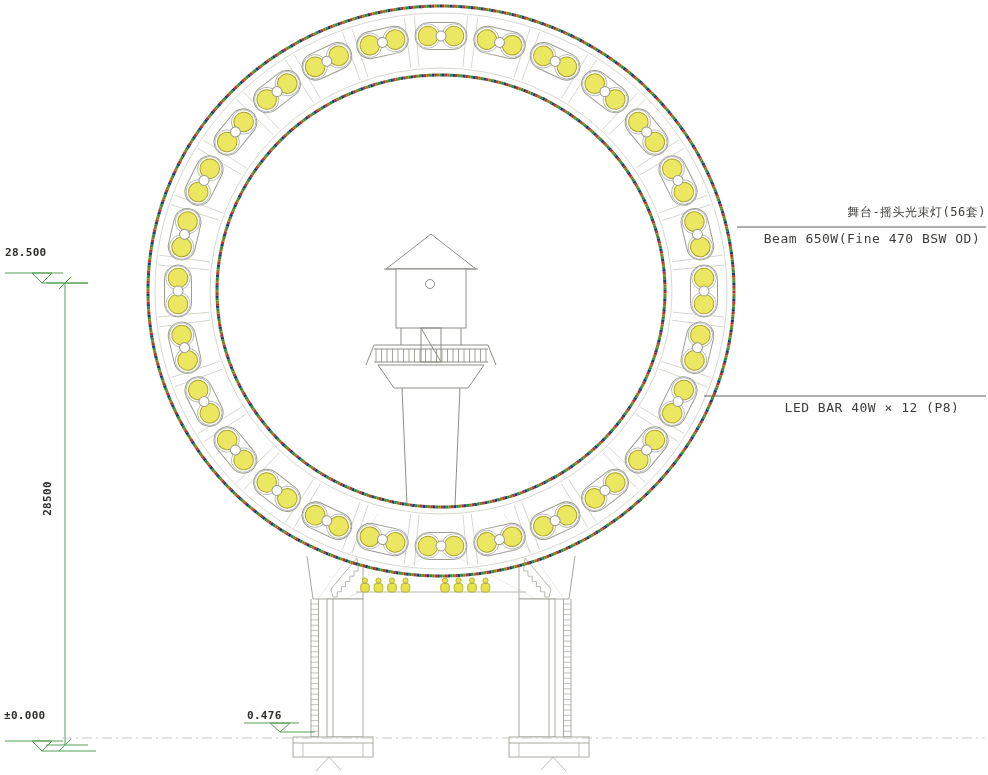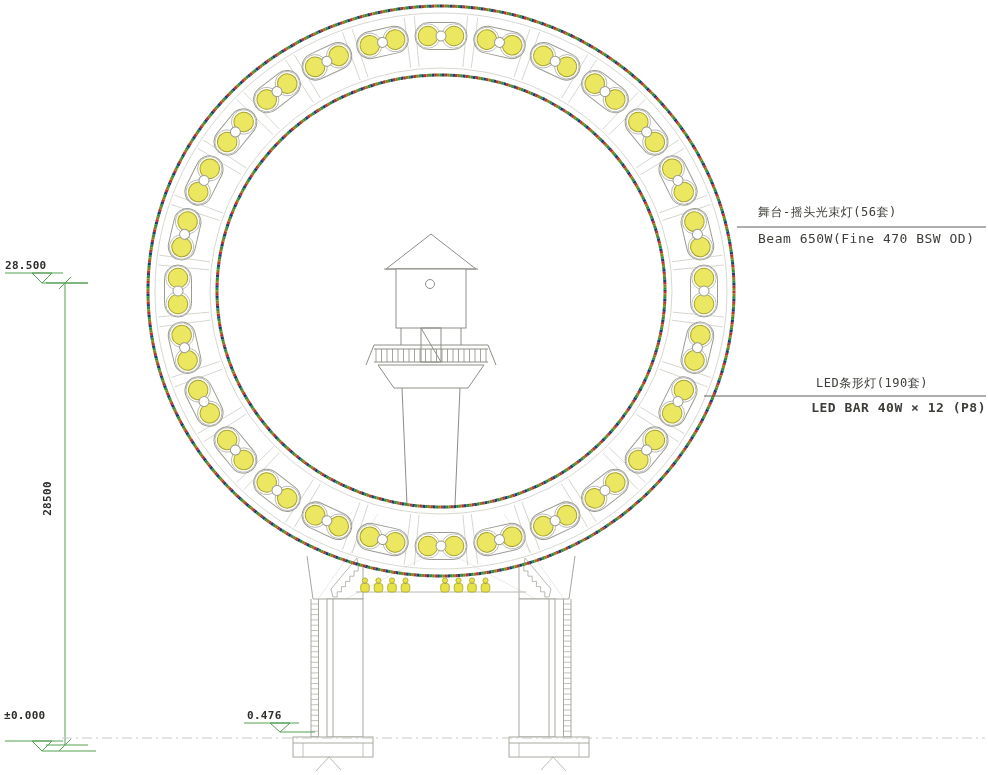--- a/index.html
+++ b/index.html
@@ -3,25 +3,25 @@
 <meta charset="utf-8">
 <style>
   html,body{margin:0;padding:0;background:#fff;}
   #canvas{position:relative;width:988px;height:775px;background:#fff;overflow:hidden;
           font-family:"DejaVu Sans Mono","Liberation Mono",monospace;}
   #drawing{position:absolute;left:0;top:0;}
   .lbl{position:absolute;color:#3d3d39;white-space:nowrap;}
   .ann-zh{font-size:12px;letter-spacing:0.5px;}
   .ann-en{font-size:13px;letter-spacing:0.5px;}
   .dim{font-size:11px;font-weight:600;color:#2e2e2b;letter-spacing:0.3px;}
-  #ann1-zh{left:758px;top:204px;width:228px;text-align:left;}
-  #ann1-en{left:758px;top:231px;width:228px;text-align:left;}
+  #ann1-zh{left:758px;top:204px;width:228px;text-align:right;}
+  #ann1-en{left:758px;top:231px;width:228px;text-align:center;}
   #ann2-zh{left:758px;top:375px;width:228px;text-align:center;}
-  #ann2-en{left:758px;top:400px;width:228px;text-align:right;font-weight:bold;}
-  #dim-top{left:5px;top:259px;text-align:right;}
+  #ann2-en{left:758px;top:400px;width:228px;text-align:center;}
+  #dim-top{left:5px;top:246px;text-align:right;}
   #dim-ground{left:4px;top:709px;}
   #dim-platform{left:247px;top:709px;}
   #dim-height{left:24px;top:492px;width:46px;text-align:center;transform:rotate(-90deg);}
 </style>
 </head>
 <body>
 
 <div id="canvas">
 
   <svg id="drawing" width="988" height="775" viewBox="0 0 988 775">
@@ -531,20 +531,19 @@
     <line id="groundline" x1="62" y1="738" x2="985" y2="738" stroke="#c8c8c2" stroke-width="1" stroke-dasharray="10 4 2 4"></line>
 
     <g stroke="#4a4a46" stroke-width="0.9">
       <line x1="737" y1="227" x2="986" y2="227"></line>
       <line x1="704" y1="396" x2="986" y2="396"></line>
     </g>
   </svg>
 
   <div class="lbl ann-zh" id="ann1-zh">舞台-摇头光束灯(56套)</div>
   <div class="lbl ann-en" id="ann1-en">Beam 650W(Fine 470 BSW OD)</div>
-  <div class="lbl ann-zh" id="ann2-zh">LED条形灯(190套)</div>
   <div class="lbl ann-en" id="ann2-en">LED BAR 40W × 12 (P8)</div>
 
   <div class="lbl dim" id="dim-top">28.500</div>
   <div class="lbl dim" id="dim-height">28500</div>
   <div class="lbl dim" id="dim-ground">±0.000</div>
   <div class="lbl dim" id="dim-platform">0.476</div>
 </div>
 
 </body></html>

